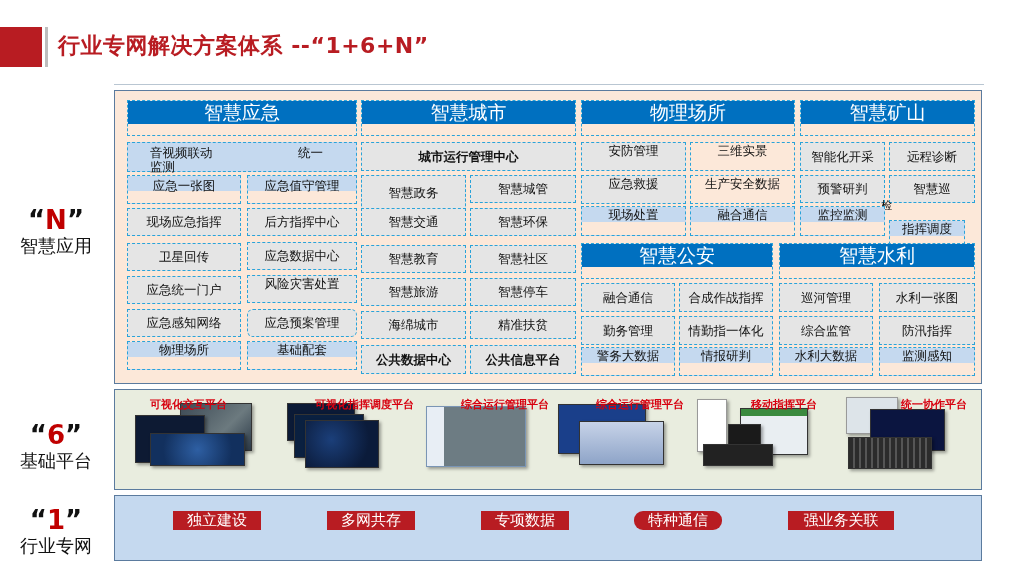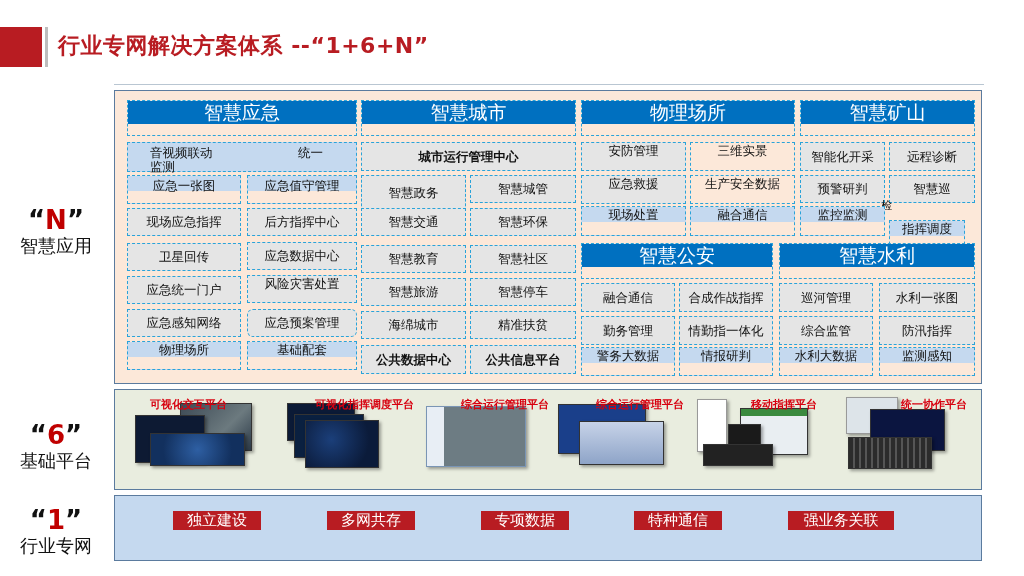--- a/index.html
+++ b/index.html
@@ -157,14 +157,14 @@
 
 <div class="abs shot" style="left:846px;top:397px;width:52px;height:37px;background:#dde4e9;border-color:#999;"></div>
 <div class="abs shot" style="left:870px;top:409px;width:75px;height:42px;background:#0b1540;"></div>
 <div class="abs shot" style="left:848px;top:437px;width:84px;height:32px;background:repeating-linear-gradient(90deg,#2b2b2b 0 4px,#555 4px 6px);"></div>
 <div class="abs plat" style="left:901px;top:397px;">统一协作平台</div>
 
 <div class="abs panel p-bot"></div>
 <div class="abs tag" style="left:173px;top:511px;width:88px;">独立建设</div>
 <div class="abs tag" style="left:327px;top:511px;width:88px;">多网共存</div>
 <div class="abs tag" style="left:481px;top:511px;width:88px;">专项数据</div>
-<div class="abs tag" style="left:634px;top:511px;width:88px;">特种通信</div>
+<div class="abs tag" style="left:634px;top:511px;width:88px;border-radius:9px;">特种通信</div>
 <div class="abs tag" style="left:788px;top:511px;width:106px;">强业务关联</div>
 
 </body></html>

